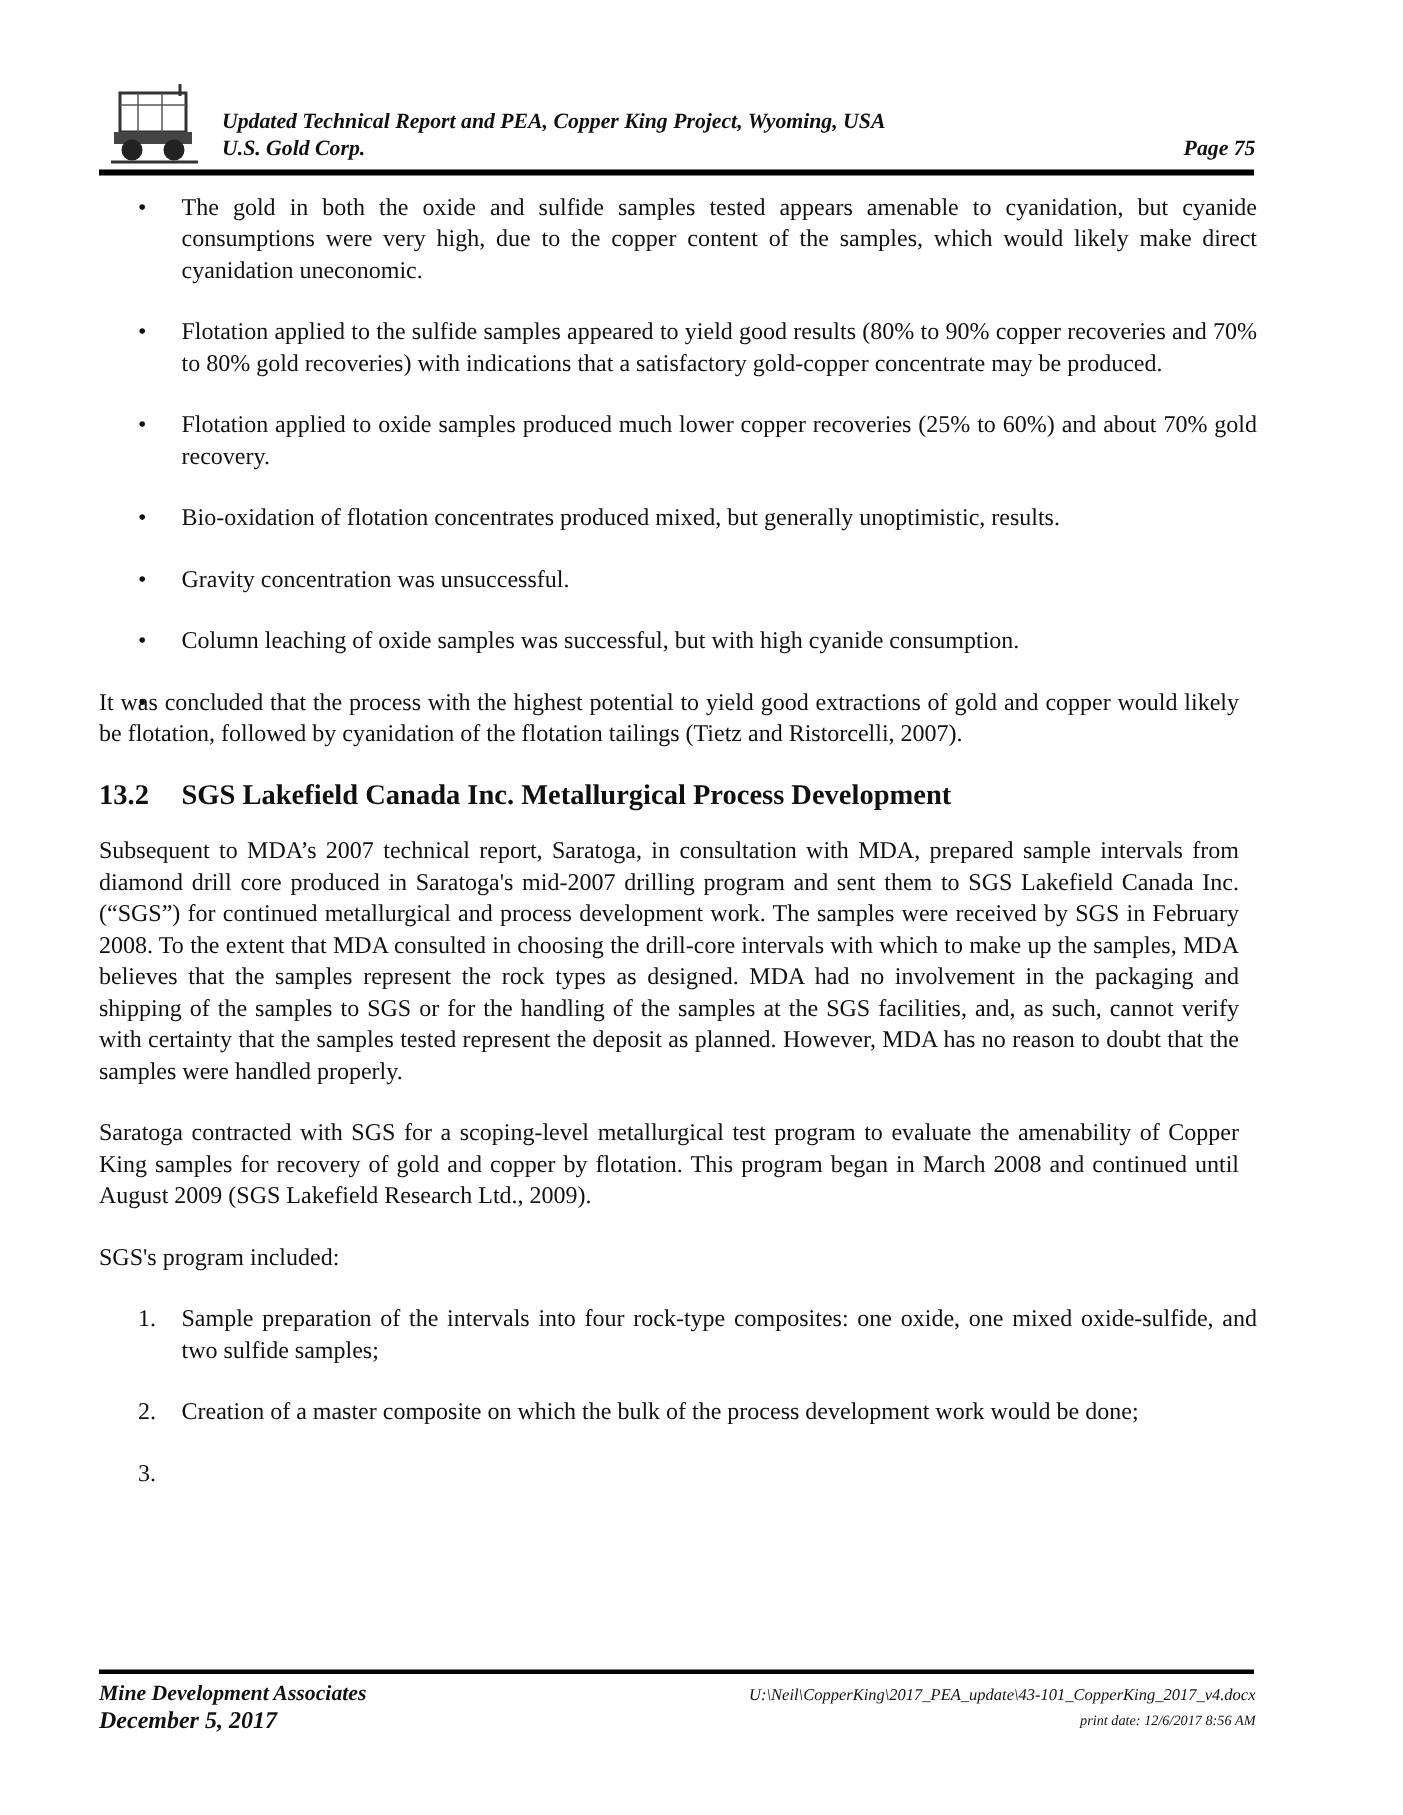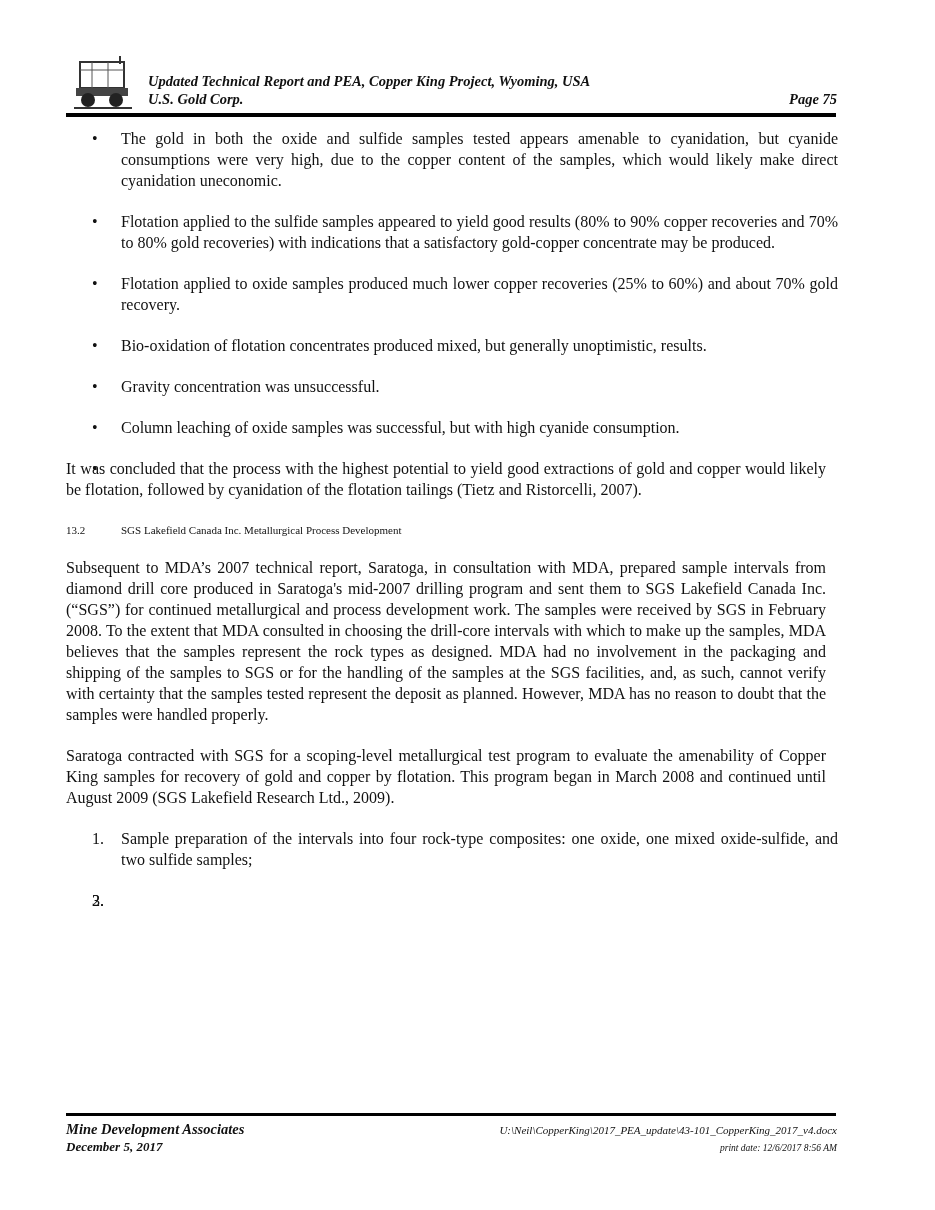--- a/index.html
+++ b/index.html
@@ -7,27 +7,27 @@
          font-family:"Liberation Serif", serif; color:#111; }
   .logo { position:absolute; left:72px; top:54px; width:62px; height:58px; }
   .hdr-title { position:absolute; left:148px; top:73px; font-size:14.5px; font-weight:bold; font-style:italic; }
   .hdr-sub { position:absolute; left:148px; top:91px; font-size:14.5px; font-weight:bold; font-style:italic;text-align:center; }
   .hdr-page { position:absolute; right:98px; top:91px; font-size:14.5px; font-weight:bold; font-style:italic;text-align:right; }
   .rule-top { position:absolute; left:66px; top:113px; width:770px; height:4px; background:#000; }
   .content { position:absolute; left:66px; top:128px; width:772px; font-size:16px; line-height:21px; text-align:justify; }
   .bullet { position:relative; padding-left:55px; margin:0 0 20px 0; }
   .bullet .dot { position:absolute; left:26px; top:0; }
   p { margin:0 12px 20px 0; }
-  .heading { font-weight:normal; font-size:11px; margin:0 0 16px 0; }
+  .heading { font-weight:bold; font-size:19px; margin:0 0 16px 0; }
   .heading .num { display:inline-block; width:55px; }
   .numitem { position:relative; padding-left:55px; margin:0 0 20px 0; }
   .numitem .n { position:absolute; left:26px; top:0; }
   .rule-bot { position:absolute; left:66px; top:1113px; width:770px; height:3px; background:#000; }
   .ftr-l1 { position:absolute; left:66px; top:1121px; font-size:14.5px; font-weight:bold; font-style:italic; }
-  .ftr-l2 { position:absolute; left:66px; top:1139px; font-size:13px; font-weight:bold; font-style:italic; }
+  .ftr-l2 { position:absolute; left:66px; top:1139px; font-size:16px; font-weight:bold; font-style:italic; }
   .ftr-r1 { position:absolute; right:98px; top:1124px; font-size:11px; font-style:italic; }
   .ftr-r2 { position:absolute; right:98px; top:1143px; font-size:9.5px; font-style:italic; }
 </style>
 </head>
 <body>
 
 <svg class="logo" viewBox="0 0 62 58">
   <rect x="8" y="8" width="44" height="26" fill="none" stroke="#333" stroke-width="2"></rect>
   <line x1="8" y1="16" x2="52" y2="16" stroke="#555" stroke-width="1"></line>
   <line x1="20" y1="8" x2="20" y2="34" stroke="#555" stroke-width="1"></line>
@@ -53,23 +53,24 @@
   <div class="bullet"><span class="dot">•</span></div>
 
   <p>It was concluded that the process with the highest potential to yield good extractions of gold and copper would likely be flotation, followed by cyanidation of the flotation tailings (Tietz and Ristorcelli, 2007).</p>
 
   <div class="heading">
     <span class="num">13.2</span><span>SGS Lakefield Canada Inc. Metallurgical Process Development</span>
   </div>
 
   <p>Subsequent to MDA’s 2007 technical report, Saratoga, in consultation with MDA, prepared sample intervals from diamond drill core produced in Saratoga's mid-2007 drilling program and sent them to SGS Lakefield Canada Inc. (“SGS”) for continued metallurgical and process development work.  The samples were received by SGS in February 2008.  To the extent that MDA consulted in choosing the drill-core intervals with which to make up the samples, MDA believes that the samples represent the rock types as designed.  MDA had no involvement in the packaging and shipping of the samples to SGS or for the handling of the samples at the SGS facilities, and, as such, cannot verify with certainty that the samples tested represent the deposit as planned.  However, MDA has no reason to doubt that the samples were handled properly.</p>
   <p>Saratoga contracted with SGS for a scoping-level metallurgical test program to evaluate the amenability of Copper King samples for recovery of gold and copper by flotation.  This program began in March 2008 and continued until August 2009 (SGS Lakefield Research Ltd., 2009).</p>
+  <p>SGS's program included:</p>
 
   <div class="numitem"><span class="n">1.</span><span>Sample preparation of the intervals into four rock-type composites:  one oxide, one mixed oxide-sulfide, and two sulfide samples;</span></div>
-  <div class="numitem"><span class="n">2.</span></div>
+  <div class="numitem"><span class="n">2.</span><span>Creation of a master composite on which the bulk of the process development work would be done;</span></div>
   <div class="numitem"><span class="n">3.</span></div>
 </div>
 
 <div class="rule-bot"></div>
 <div class="ftr-l1">Mine Development Associates</div>
 <div class="ftr-l2">December 5, 2017</div>
 <div class="ftr-r1">U:\Neil\CopperKing\2017_PEA_update\43-101_CopperKing_2017_v4.docx</div>
 <div class="ftr-r2">print date: 12/6/2017 8:56 AM</div>
 
 </body></html>

